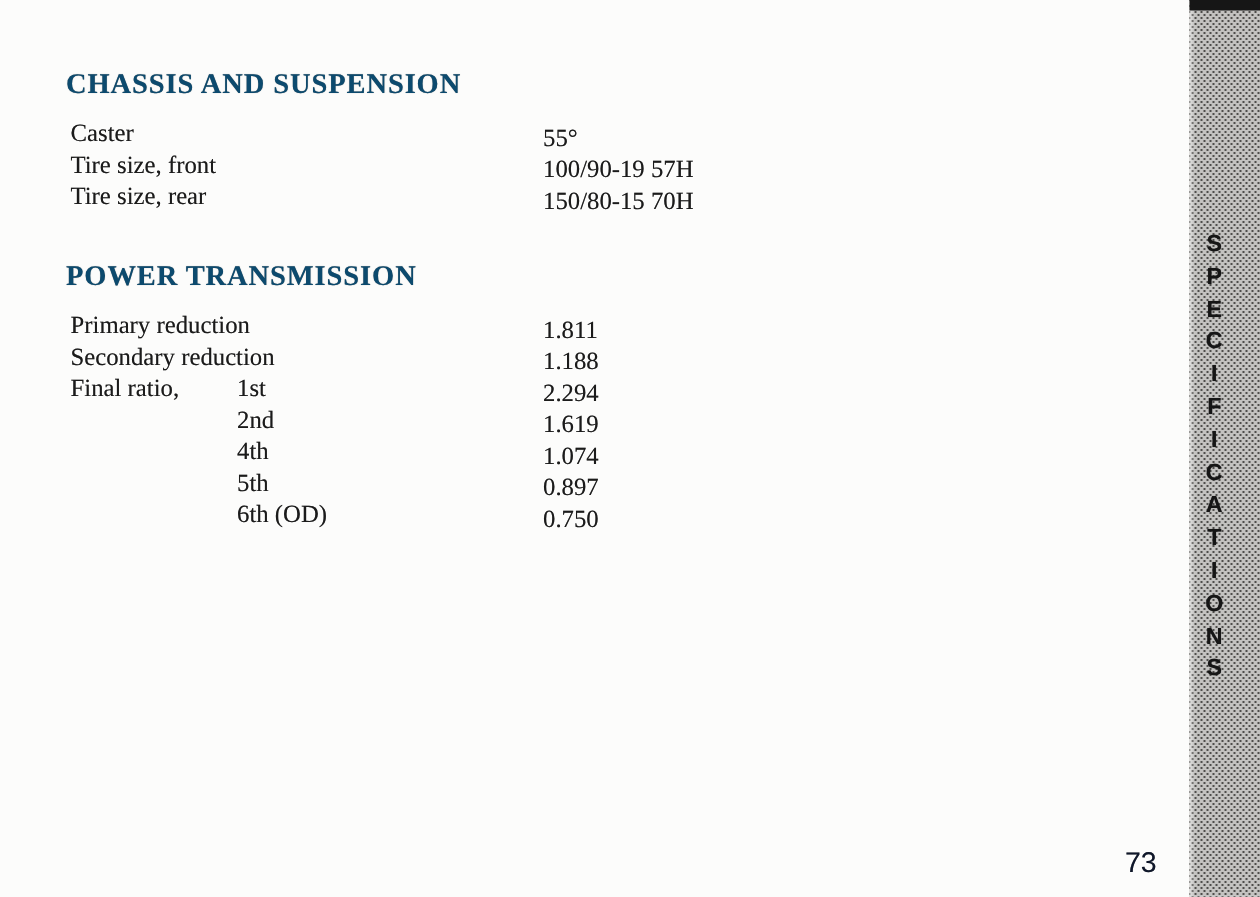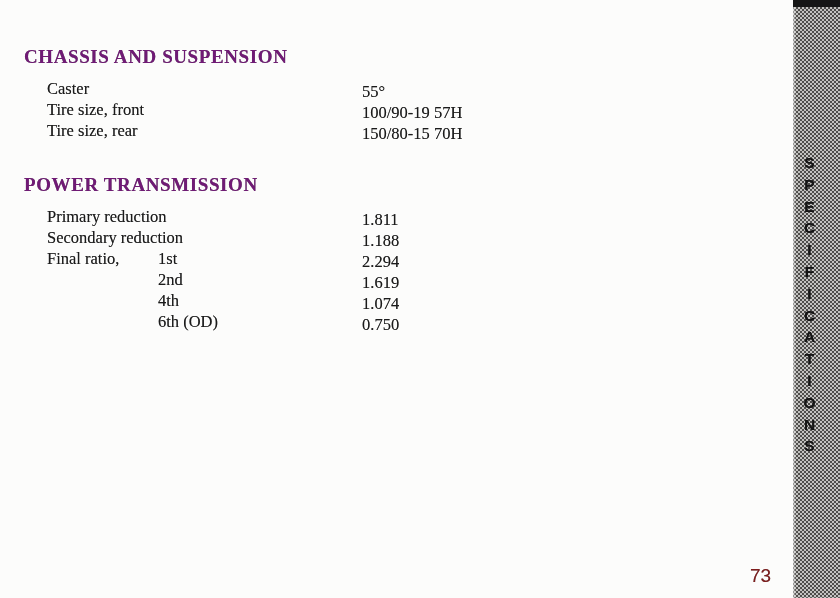--- a/index.html
+++ b/index.html
@@ -12,26 +12,26 @@
     position: relative;
     width: 840px; height: 598px;
     background: #fcfcfb;
     overflow: hidden;
     color: #1b1b1b;
   }
 
   
   .section-title {
     position: absolute;
-    left: 24px;
+    left: 44px;
     font-family: "Liberation Serif", serif;
     font-weight: bold;
     font-size: 19px;
     letter-spacing: 0.6px;
-    color: #701a75;
+    color: #0c4a6e;
     text-shadow: 0 0 0.5px rgba(20,20,20,0.55);
     white-space: nowrap;
   }
   #title-chassis { top: 46px; }
   #title-power   { top: 174px; }
 
   
   .rows {
     position: absolute;
     left: 47px;
@@ -95,21 +95,21 @@
     text-shadow: 0 0 0.6px rgba(10,10,10,0.6);
   }
 
   
   .page-number {
     position: absolute;
     left: 750px; top: 565px;
     font-family: "Liberation Sans", sans-serif;
     font-size: 19px;
     font-weight: 500;
-    color: #7f1d1d;
+    color: #0f172a;
     text-shadow: 0 0 0.4px rgba(20,20,20,0.5);
   }
 </style>
 </head>
 <body>
 
 <div class="page">
 
   <div class="section-title" id="title-chassis">CHASSIS AND SUSPENSION</div>
 
@@ -146,20 +146,24 @@
     </div>
     <div class="spec-row">
       <span class="gear">2nd</span>
       <span class="val">1.619</span>
     </div>
     <div class="spec-row">
       <span class="gear">4th</span>
       <span class="val">1.074</span>
     </div>
     <div class="spec-row">
+      <span class="gear">5th</span>
+      <span class="val">0.897</span>
+    </div>
+    <div class="spec-row">
       <span class="gear">6th (OD)</span>
       <span class="val">0.750</span>
     </div>
   </div>
 
   <div class="side-tab">
     <div class="side-tab-topbar"></div>
     <div class="side-tab-letters">
       <span class="side-tab-letter">S</span>
       <span class="side-tab-letter">P</span>

